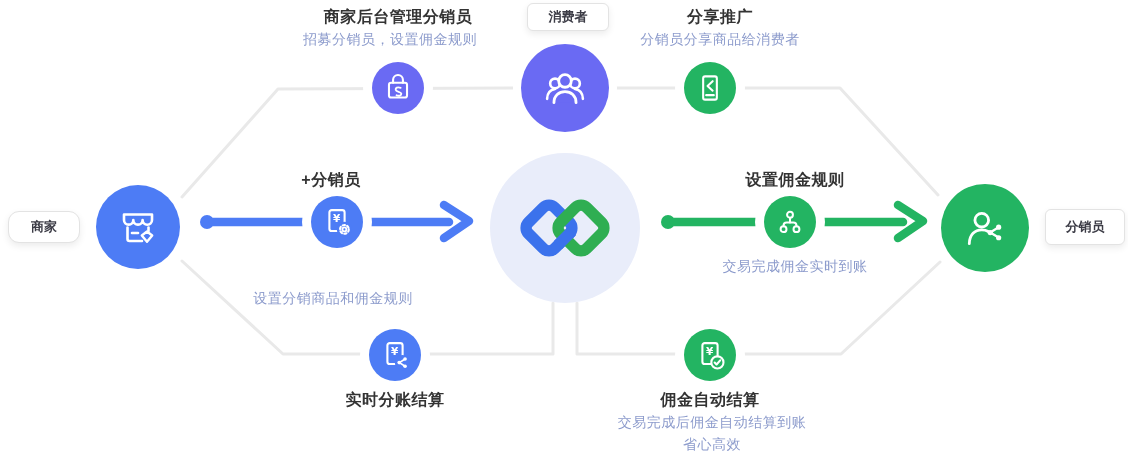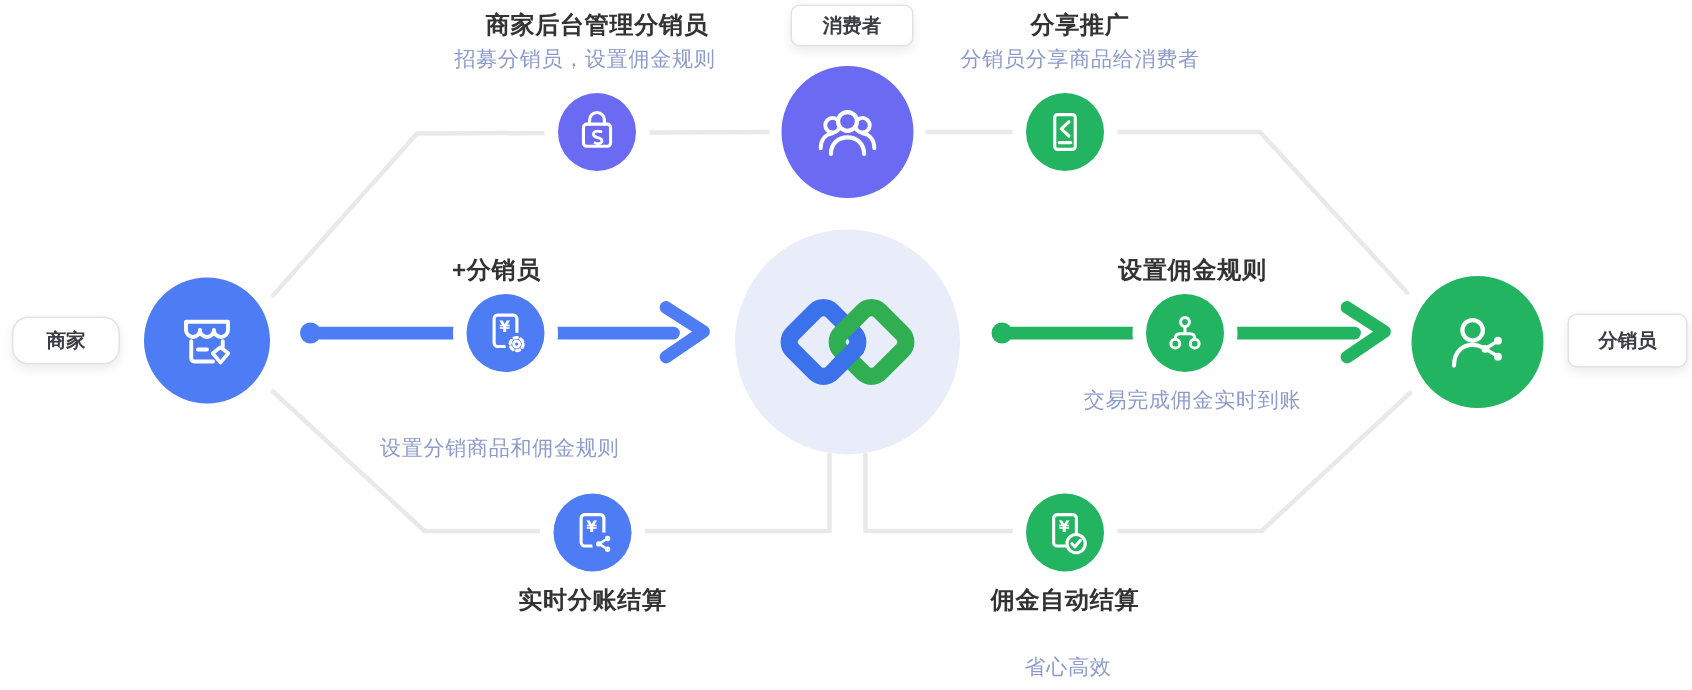--- a/index.html
+++ b/index.html
@@ -176,15 +176,16 @@
 
   <div class="txt t-title" style="left:231px;top:170px;width:200px;">+分销员</div>
   <div class="txt t-sub" style="left:233px;top:258px;width:200px;margin-top:32px;">设置分销商品和佣金规则</div>
 
   <div class="txt t-title" style="left:695px;top:170px;width:200px;">设置佣金规则</div>
   <div class="txt t-sub" style="left:695px;top:258px;width:200px;">交易完成佣金实时到账</div>
 
   <div class="txt t-title" style="left:295px;top:390px;width:200px;">实时分账结算</div>
 
   <div class="txt t-title" style="left:610px;top:390px;width:200px;">佣金自动结算</div>
+  <div class="txt t-sub" style="left:562px;top:414px;width:300px;">交易完成后佣金自动结算到账</div>
   <div class="txt t-sub" style="left:612px;top:436px;width:200px;">省心高效</div>
 
 </div>
 
 </body></html>

